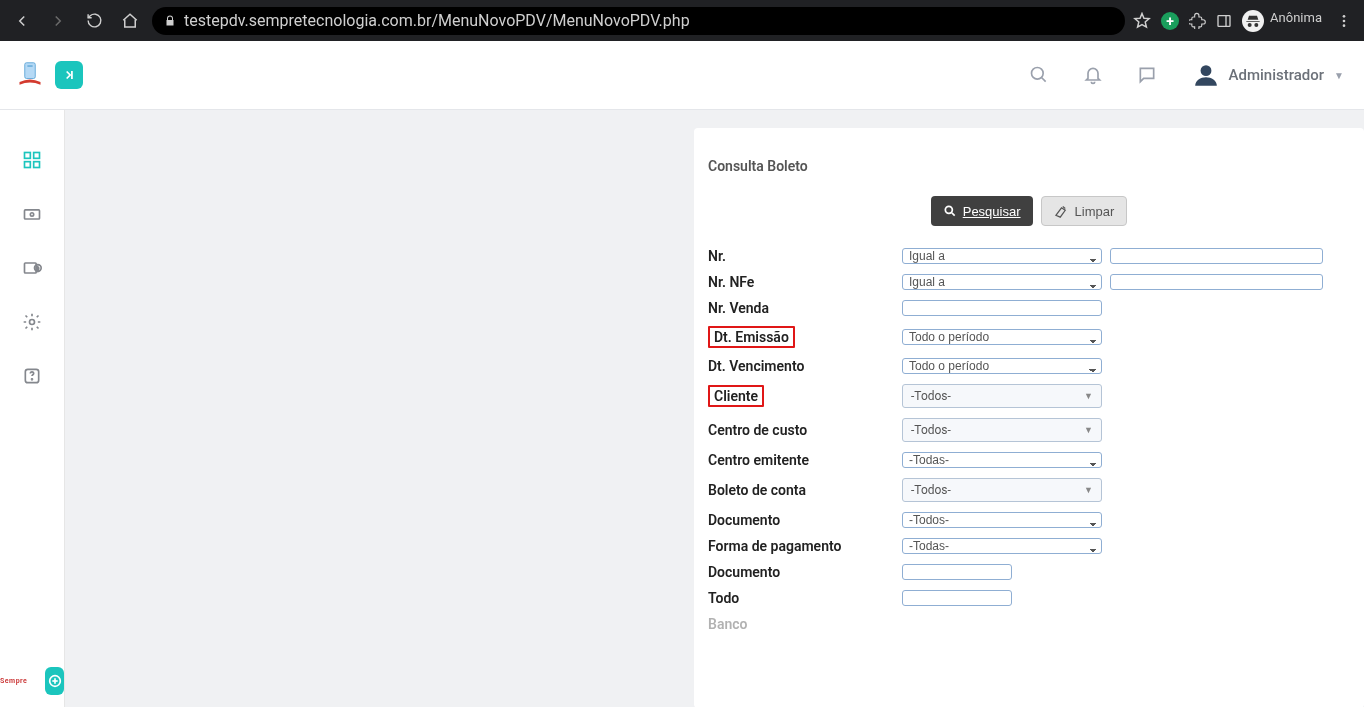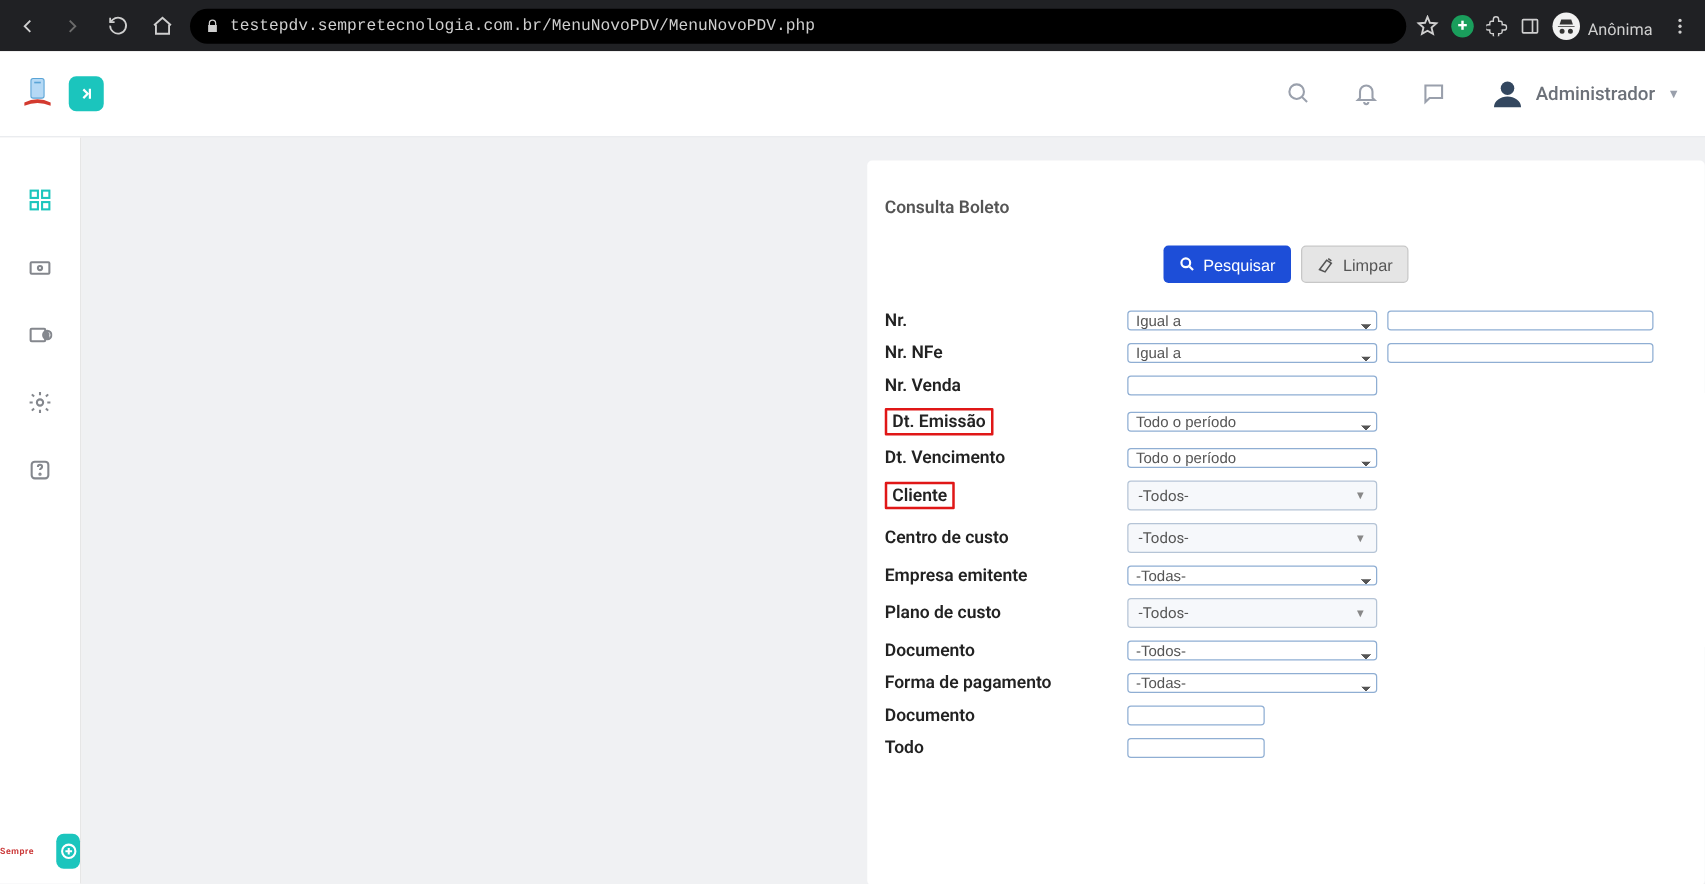--- a/index.html
+++ b/index.html
@@ -1,25 +1,25 @@
 <!DOCTYPE html>
 <html><head>
 <meta charset="utf-8">
 <style>
   * { box-sizing: border-box; margin: 0; padding: 0; }
   body { font-family: -apple-system, BlinkMacSystemFont, "Segoe UI", Roboto, Arial, sans-serif; background:#f0f1f3; }
   
   .browser-bar { background:#202124; height:41px; display:flex; align-items:center; padding:0 8px; gap:8px; }
   .bb-icon { width:28px; height:28px; display:flex; align-items:center; justify-content:center; color:#cfcfcf; border-radius:50%; }
   .bb-icon.disabled { color:#6b6b6b; }
-  .addr { flex:1; background:#000; height:28px; border-radius:28px; display:flex; align-items:center; padding:0 12px; gap:8px; color:#cfcfcf; font-size:13px;font-family:Liberation Mono, monospace; }
+  .addr { flex:1; background:#000; height:28px; border-radius:28px; display:flex; align-items:center; padding:0 12px; gap:8px; color:#cfcfcf; font-size:16px; }
   .addr .lock { font-size:12px; color:#cfcfcf; }
   .right-icons { display:flex; align-items:center; gap:10px; color:#cfcfcf; }
   .right-icons .plus { background:#1a9e5c; width:18px; height:18px; border-radius:50%; display:flex; align-items:center; justify-content:center; color:#fff; font-size:14px; font-weight:bold; }
-  .incog { display:flex; align-items:flex-end; gap:6px; font-size:13px; }
+  .incog { display:flex; align-items:flex-start; gap:6px; font-size:13px; }
   .incog .circle { width:22px; height:22px; border-radius:50%; background:#f1f1f1; display:flex; align-items:center; justify-content:center; }
   
   .app-header { background:#fff; height:69px; display:flex; align-items:center; padding:0 20px 0 15px; border-bottom:1px solid #e4e6ea; }
   .logo-small { width:30px; height:30px; display:flex; align-items:center; justify-content:center; }
   .logo-small svg { width:28px; height:28px; }
   .collapse-btn { width:28px; height:28px; background:#1bc5bd; border-radius:6px; display:flex; align-items:center; justify-content:center;color:#fff; margin-left:10px; }
   .welcome { margin-left:42px; font-size:19px; color:#555; font-weight:500; }
   .spacer { flex:1; }
   .hdr-icon { width:36px; height:36px; display:flex; align-items:center; justify-content:center; color:#9aa0ac; margin-left:18px; }
   .user-block { display:flex; align-items:center; gap:10px; margin-left:28px; color:#6c7179; font-size:15px; font-weight:500; }
@@ -31,21 +31,21 @@
   .sidebar .side-item { width:24px; height:24px; display:flex; align-items:center; justify-content:center; color:#84878d; }
   .sidebar .side-item.active { color:#1bc5bd; }
   .sidebar-bottom { position:absolute; bottom:12px; left:0; right:0; display:flex; align-items:center; gap:18px; }
   .sidebar-bottom .brand { font-size:7px; color:#cc3b3b; font-weight:bold; letter-spacing:0.5px; }
   .fab { width:28px; height:28px; border-radius:6px; background:#1bc5bd; color:#fff; display:flex; align-items:center; justify-content:center; }
   .main { flex:1; padding:18px 0 0 0; overflow:auto; display:flex; justify-content:flex-end; }
   .card { width:670px; background:#fff; border-radius:4px; padding:30px 14px 10px 14px; min-height:580px; margin-left:-10px;}
   .card-title { font-size:14px; color:#555; font-weight:600; margin-bottom:22px; }
   .btn-row { display:flex; justify-content:center; gap:8px; margin-bottom:22px; }
   .btn { height:30px; border-radius:4px; font-size:13px; display:flex; align-items:center; padding:0 12px; gap:6px; cursor:pointer; }
-  .btn-search { background:#1d4ed8; color:#fff; border:none; font-weight:500;}
+  .btn-search { background:#404040; color:#fff; border:none; font-weight:500;text-decoration:underline;}
   .btn-clear { background:#e5e5e5; color:#555; border:1px solid #c7c7c7; }
   .form-row { display:flex; align-items:center; margin-bottom:10px; }
   .label-col { width:194px; font-size:14px; font-weight:600; color:#222; }
   .label-col .hl { border:2px solid #e01717; padding:1px 4px; display:inline-block; border-radius:1px; }
   .ctl-col { display:flex; gap:8px; }
   select, input[type=text] { height:16px; border:1px solid #8faed3; border-radius:3px; font-size:12px; padding:0 6px; color:#555; background:#fff; }
   select { appearance:none; background-image:linear-gradient(45deg,transparent 50%,#555 50%),linear-gradient(135deg,#555 50%,transparent 50%); background-position:right 8px top 10px,right 4px top 10px; background-size:4px 4px,4px 4px; background-repeat:no-repeat; padding-right:20px;}
   .w200 { width:200px; }
   .w210 { width:213px; }
   .w110 { width:110px; }
@@ -286,28 +286,28 @@
         <div class="label-col">Centro de custo</div>
         <div class="ctl-col">
           <div class="dropdown-look">
             <span>-Todos-</span>
             <span class="dd-caret">▼</span>
           </div>
         </div>
       </div>
 
       <div class="form-row">
-        <div class="label-col">Empresa emitente</div>
+        <div class="label-col">Centro emitente</div>
         <div class="ctl-col">
             <select class="w200"><option>-Todas-</option></select>
           </div>
       </div>
 
       <div class="form-row">
-        <div class="label-col">Plano de custo</div>
+        <div class="label-col">Boleto de conta</div>
         <div class="ctl-col">
           <div class="dropdown-look">
             <span>-Todos-</span>
             <span class="dd-caret">▼</span>
           </div>
         </div>
       </div>
 
       <div class="form-row">
         <div class="label-col">Documento</div>
@@ -330,15 +330,18 @@
           </div>
       </div>
 
       <div class="form-row">
         <div class="label-col">Todo</div>
         <div class="ctl-col">
             <input type="text" class="w110" style="">
           </div>
       </div>
 
+      <div class="form-row" style="opacity:0.35">
+        <div class="label-col">Banco</div>
+      </div>
     </div>
   </div>
 </div>
 
 </body></html>

